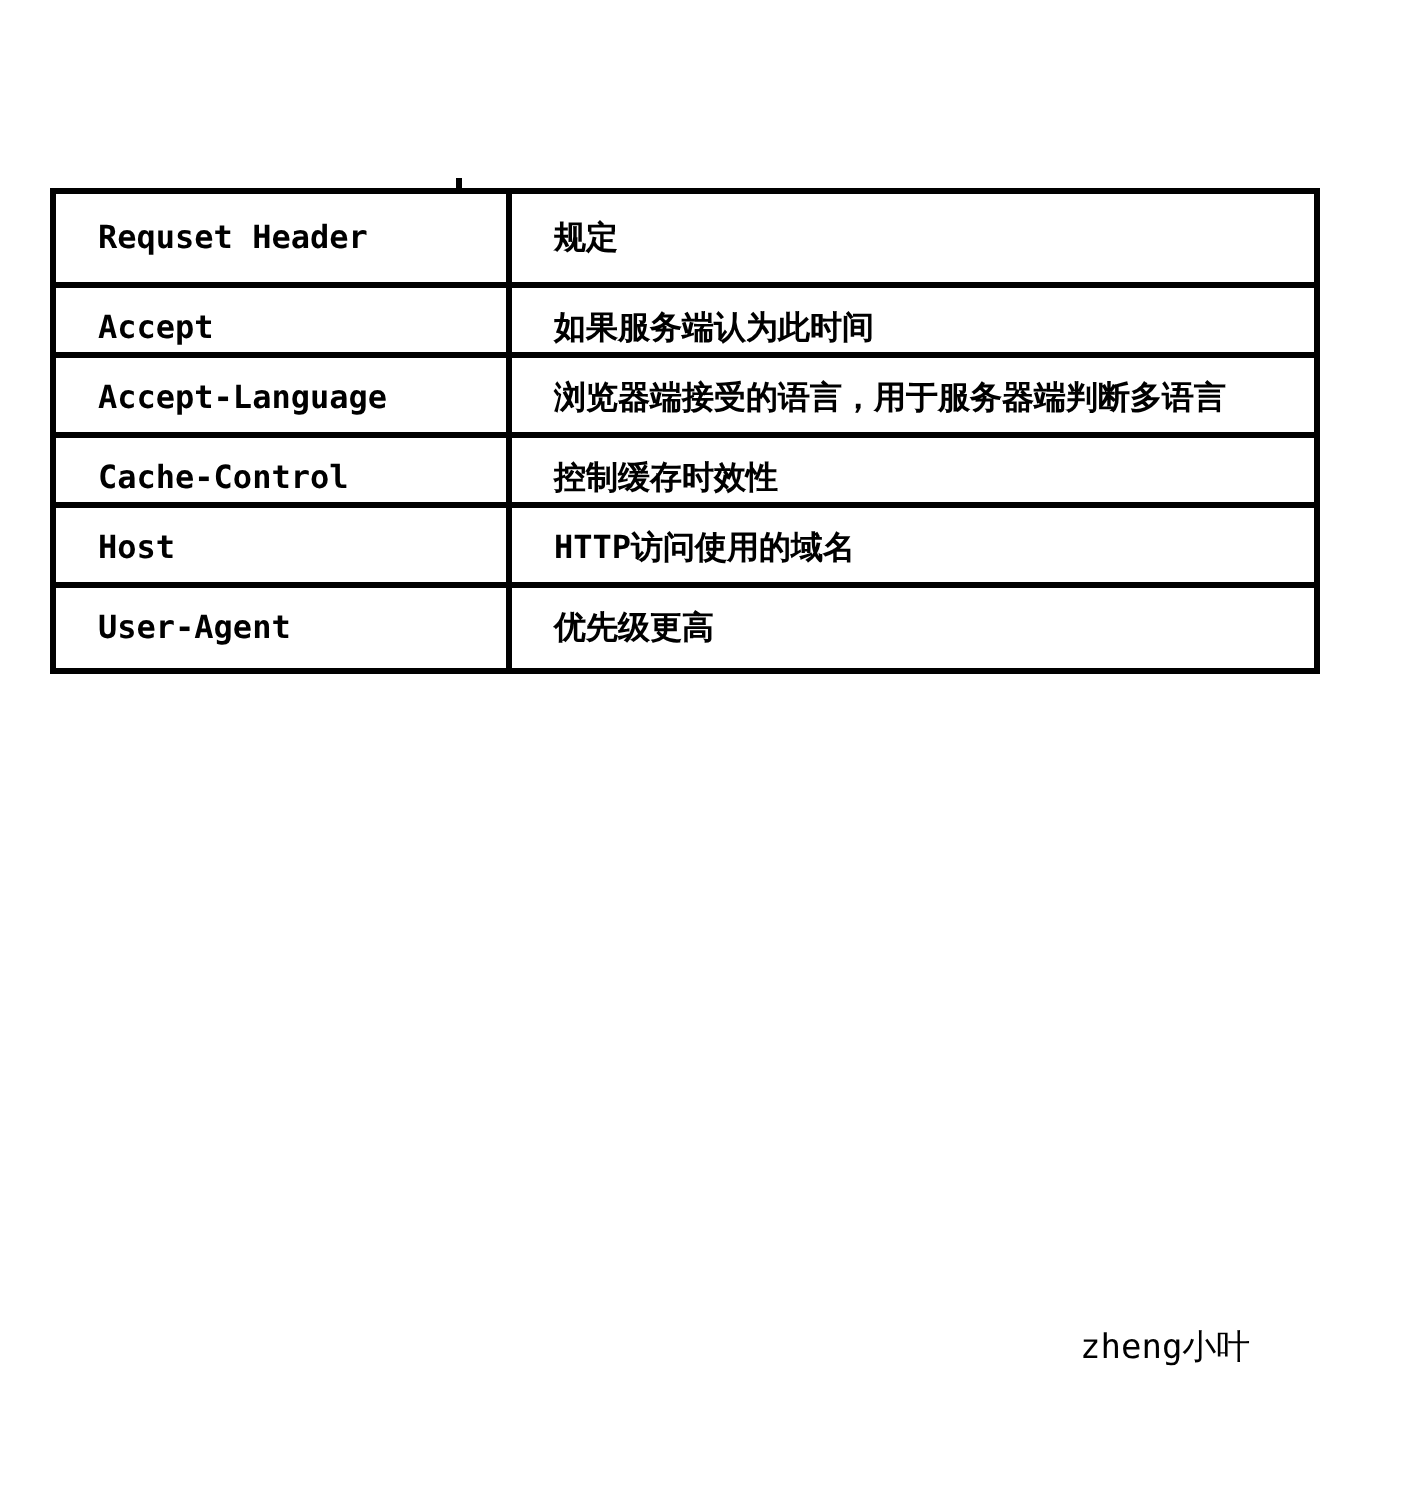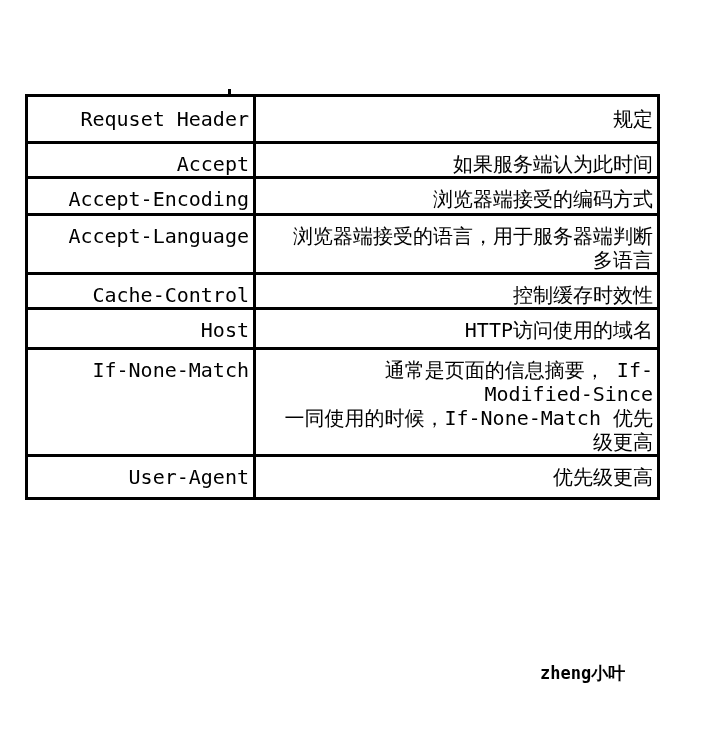--- a/index.html
+++ b/index.html
@@ -25,24 +25,24 @@
     position: absolute;
     left: 25px;
     top: 94px;
     width: 635px;
     border-collapse: collapse;
     table-layout: fixed;
   }
   table.header-table th,
   table.header-table td {
     border: 3px solid #000000;
-    font-size: 20px;
-    font-weight: normal;
+    font-size: 16px;
+    font-weight: bold;
     line-height: 24px;
-    text-align: right;
+    text-align: left;
     vertical-align: top;
     white-space: pre-line;
     overflow: hidden;
     padding: 8px 4px 0 21px;
   }
   table.header-table th {
     vertical-align: middle;
     padding-top: 0;
   }
   th.col-name { width: 200px; }
@@ -71,21 +71,21 @@
     top: 89px;
     width: 3px;
     height: 7px;
     background: #000000;
   }
   .signature {
     position: absolute;
     left: 540px;
     top: 662px;
     font-size: 17px;
-    font-weight: bold;
+    font-weight: normal;
     color: #000000;
   }
 </style>
 </head>
 <body>
 
 <div class="page">
 
   <span class="divider-tick"></span>
 
@@ -94,40 +94,31 @@
       <tr class="row-header">
         <th class="col-name">Requset Header</th>
         <th class="col-desc">规定</th>
       </tr>
     </thead>
     <tbody>
       <tr class="row-0">
         <td class="cell-name">Accept</td>
         <td class="cell-desc">如果服务端认为此时间</td>
       </tr>
-      <tr class="row-1">
-        <td class="cell-name">Accept-Encoding</td>
-        <td class="cell-desc">浏览器端接受的编码方式</td>
-      </tr>
       <tr class="row-2">
         <td class="cell-name">Accept-Language</td>
         <td class="cell-desc">浏览器端接受的语言，用于服务器端判断多语言</td>
       </tr>
       <tr class="row-3">
         <td class="cell-name">Cache-Control</td>
         <td class="cell-desc">控制缓存时效性</td>
       </tr>
       <tr class="row-5">
         <td class="cell-name">Host</td>
         <td class="cell-desc">HTTP访问使用的域名</td>
-      </tr>
-      <tr class="row-7">
-        <td class="cell-name">If-None-Match</td>
-        <td class="cell-desc">通常是页面的信息摘要， If-Modified-Since
-一同使用的时候，If-None-Match 优先级更高</td>
       </tr>
       <tr class="row-8">
         <td class="cell-name">User-Agent</td>
         <td class="cell-desc">优先级更高</td>
       </tr>
     </tbody>
   </table>
 
   <div class="signature">zheng小叶</div>
 

